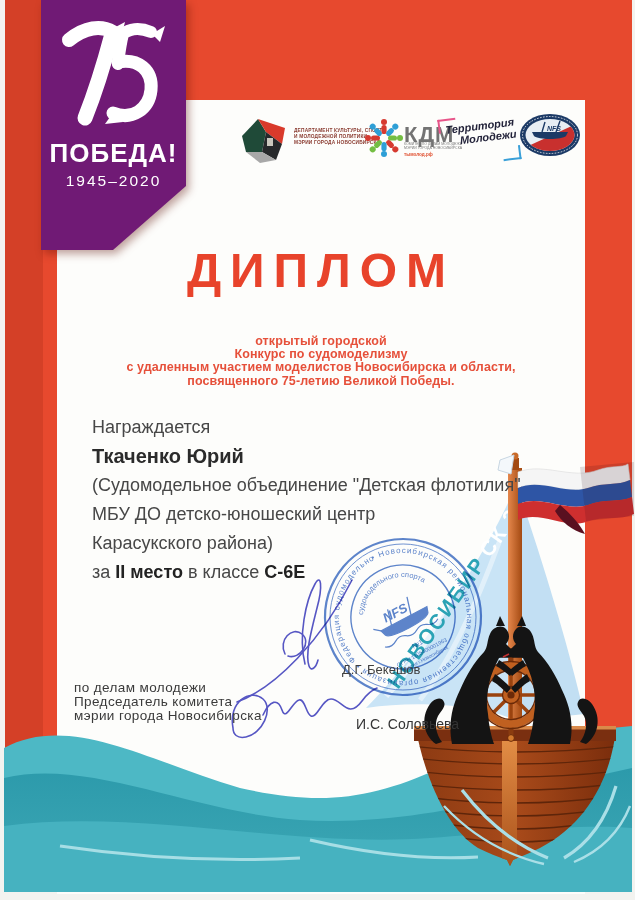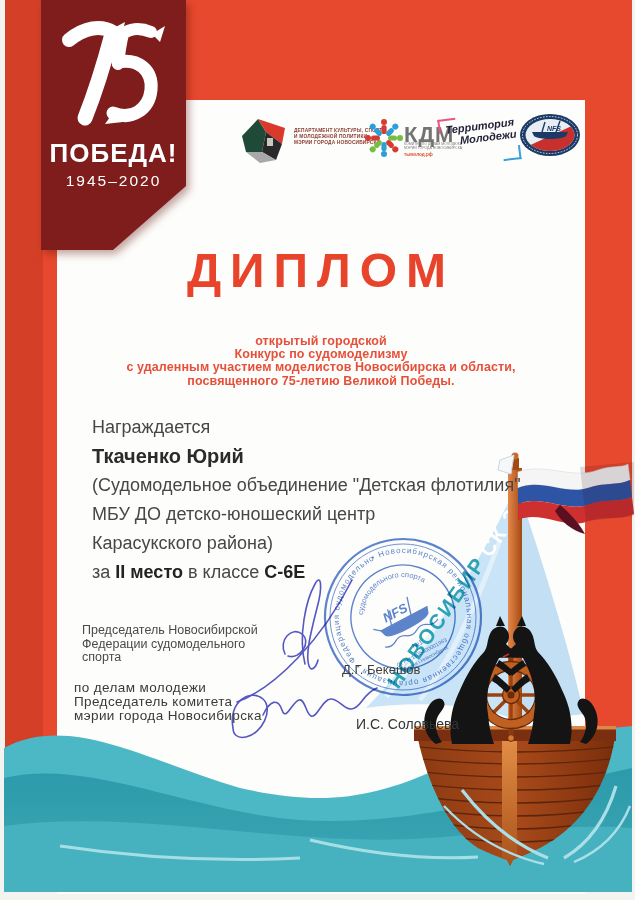--- a/index.html
+++ b/index.html
@@ -4,21 +4,21 @@
 <style>
   html,body{margin:0;padding:0;background:#9a9a9a;}
   .page{position:relative;width:635px;height:900px;margin:0 auto;background:#f3f3f0;
         font-family:"Liberation Sans",sans-serif;overflow:hidden;}
   .abs{position:absolute;}
   
   .red-bg{left:5px;top:0;right:3px;bottom:8px;background:#E7492E;}
   .left-shade{left:5px;top:0;width:38px;bottom:8px;background:rgba(110,18,6,.16);}
   .white-panel{left:57px;top:100px;width:528px;height:794px;background:#fdfdfb;}
   .banner-wrap{left:41px;top:0;width:145px;height:252px;filter:drop-shadow(3px 4px 4px rgba(90,10,0,.38));z-index:1;}
-  .banner{position:absolute;inset:0;background:#7f1d1d;
+  .banner{position:absolute;inset:0;background:#701a75;
           clip-path:polygon(0 0,145px 0,145px 186px,72px 250px,0 250px);}
   .banner-title{position:absolute;left:0;width:100%;top:138px;text-align:center;color:#fff;
                 font-weight:bold;font-size:26px;letter-spacing:1px;}
   .banner-years{position:absolute;left:0;width:100%;top:172px;text-align:center;color:#fff;
                 font-size:15.5px;letter-spacing:2px;}
   
   .illu{left:0;top:0;z-index:2;}
   .sigs{left:0;top:0;z-index:3;}
   .stamp{left:308px;top:522px;z-index:4;mix-blend-mode:multiply;opacity:.84;}
   .content{position:absolute;inset:0;z-index:5;}
@@ -357,25 +357,20 @@
       <div class="nowrap">МБУ ДО детско-юношеский центр</div>
       <div class="nowrap">Карасукского района)</div>
       <div class="nowrap">
         <span>за</span>
         <span class="b">II место</span>
         <span>в классе</span>
         <span class="b">С-6Е</span>
       </div>
     </div>
 
-    <div class="abs role1">
-      <div>Председатель Новосибирской</div>
-      <div>Федерации судомодельного</div>
-      <div>спорта</div>
-    </div>
     <div class="abs name1 nowrap">Д.Г. Бекешов</div>
     <div class="abs role2">
       <div>по делам молодежи</div>
       <div>Председатель комитета</div>
       <div>мэрии города Новосибирска</div>
     </div>
     <div class="abs name2 nowrap">И.С. Соловьева</div>
 
   </div>
 </div>

